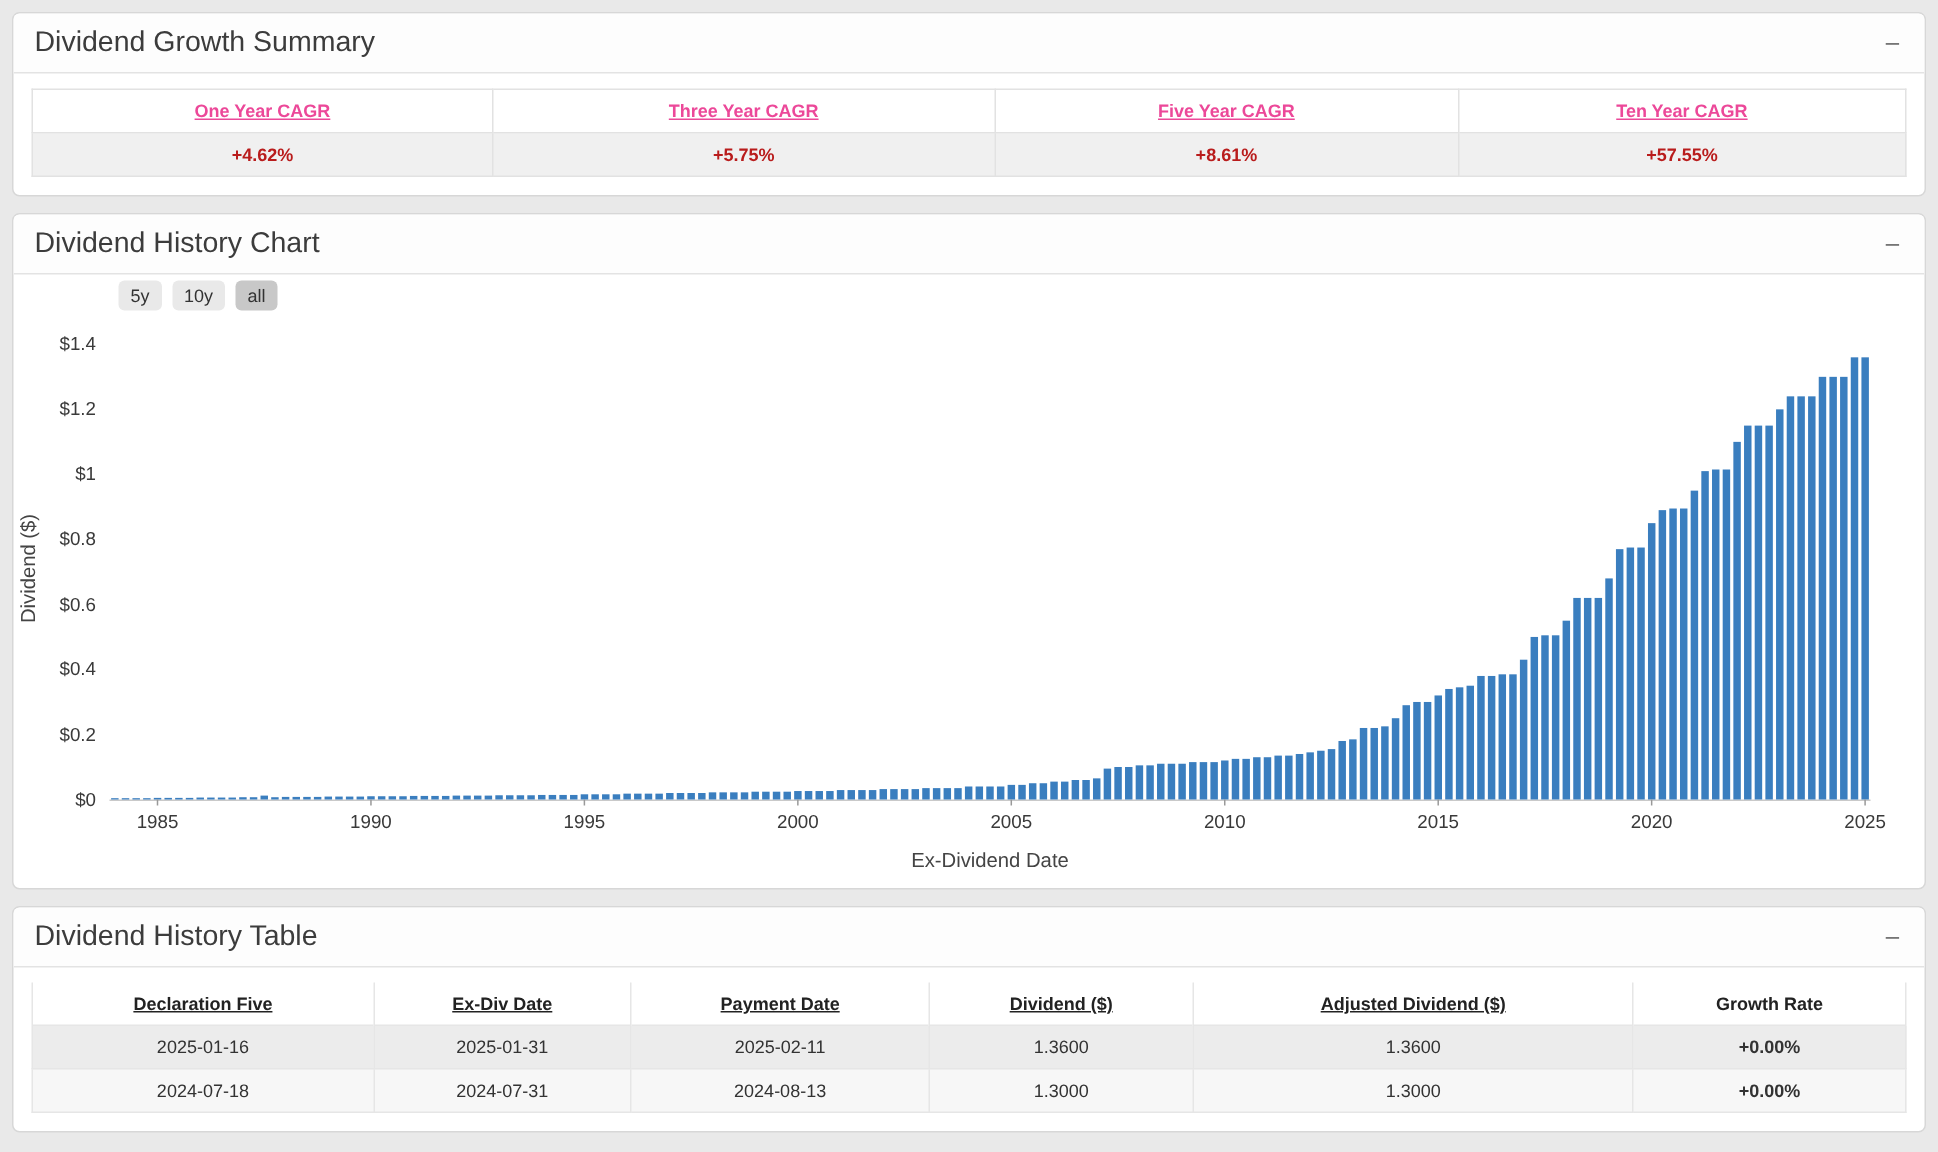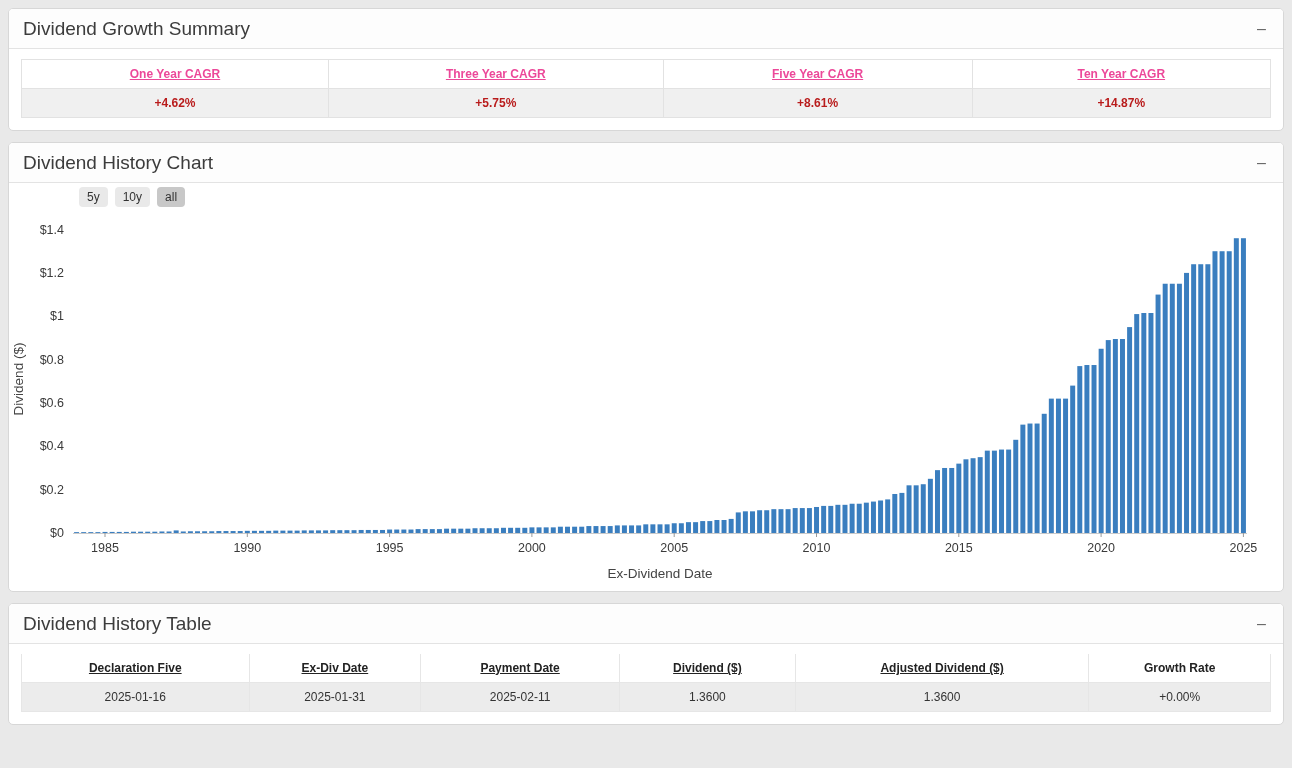--- a/index.html
+++ b/index.html
@@ -64,21 +64,21 @@
     border-left: 1px solid #e6e6e6; border-right: 1px solid #e6e6e6;
     background: #fff;
   }
   .history-table th.sortable { text-decoration: underline; cursor: pointer; }
   .history-table td {
     padding: 7px 6px;
     border: 1px solid #e6e6e6;
   }
   .history-table tbody tr:nth-child(odd) td { background: #ececec; }
   .history-table tbody tr:nth-child(even) td { background: #f7f7f7; }
-  .history-table td.growth { font-weight: normal; }
+  .history-table td.growth { font-weight: bold; }
 </style>
 </head>
 <body>
 
 <div class="panel">
   <div class="panel-header">
     <span class="panel-title">Dividend Growth Summary</span>
     <button class="collapse-btn">–</button>
   </div>
   <div class="panel-body">
@@ -89,21 +89,21 @@
           <th>Three Year CAGR</th>
           <th>Five Year CAGR</th>
           <th>Ten Year CAGR</th>
         </tr>
       </thead>
       <tbody>
         <tr>
           <td class="pos">+4.62%</td>
           <td class="pos">+5.75%</td>
           <td class="pos">+8.61%</td>
-          <td class="pos">+14.87%</td>
+          <td class="pos">+57.55%</td>
         </tr>
       </tbody>
     </table>
   </div>
 </div>
 
 <div class="panel">
   <div class="panel-header">
     <span class="panel-title">Dividend History Chart</span>
     <button class="collapse-btn">–</button>
@@ -332,16 +332,24 @@
       </thead>
       <tbody>
         <tr>
           <td>2025-01-16</td>
           <td>2025-01-31</td>
           <td>2025-02-11</td>
           <td>1.3600</td>
           <td>1.3600</td>
           <td class="growth">+0.00%</td>
         </tr>
+        <tr>
+          <td>2024-07-18</td>
+          <td>2024-07-31</td>
+          <td>2024-08-13</td>
+          <td>1.3000</td>
+          <td>1.3000</td>
+          <td class="growth">+0.00%</td>
+        </tr>
       </tbody>
     </table>
   </div>
 </div>
 
 </body></html>

